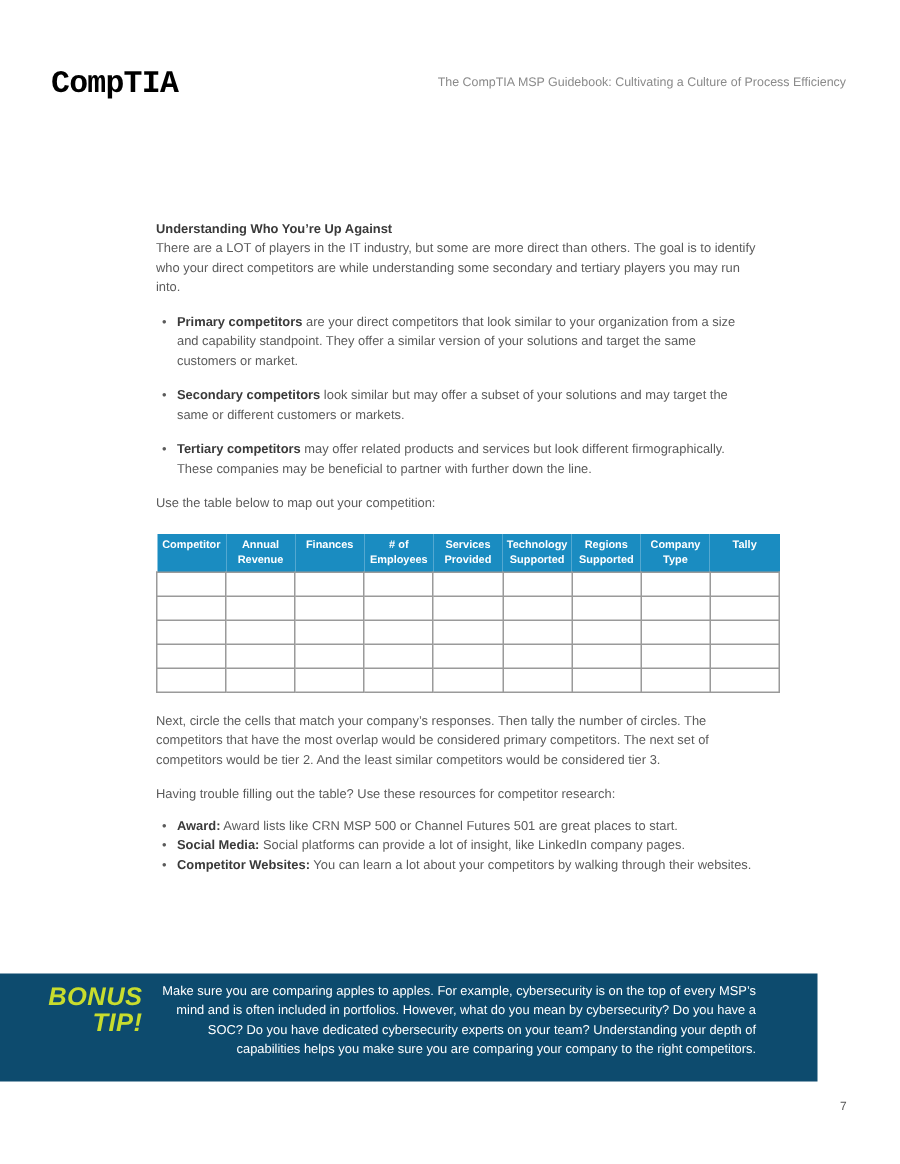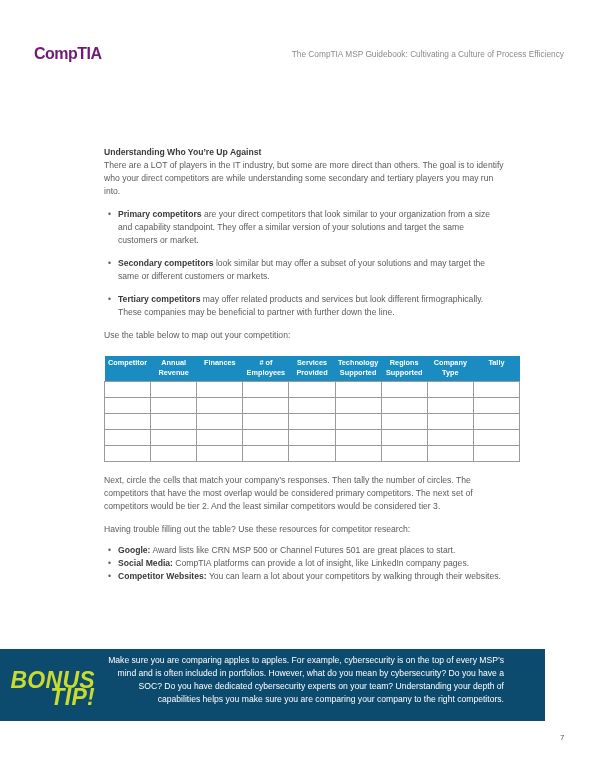--- a/index.html
+++ b/index.html
@@ -1,22 +1,22 @@
 <!DOCTYPE html>
 <html><head>
 <meta charset="utf-8">
 <style>
   html, body { margin: 0; padding: 0; }
   body {
     width: 600px; height: 776px; background: #ffffff; position: relative; overflow: hidden;
     font-family: "Liberation Sans", "DejaVu Sans", sans-serif; color: #5b5b5b;
   }
   .logo {
-    position: absolute; left: 34px; top: 45px; font-size: 16px; font-weight: bold;
-    color: #701a75; letter-spacing: -0.5px; font-family: Liberation Sans, sans-serif;
+    position: absolute; left: 34px; top: 45px; font-size: 21px; font-weight: bold;
+    color: #000000; letter-spacing: -0.5px; font-family: Liberation Mono, monospace;
   }
   .header-title {
     position: absolute; right: 36px; top: 49px; font-size: 8.3px; color: #8a8a8a;
   }
   .content { position: absolute; left: 104px; top: 146px; width: 400px; font-size: 8.6px; line-height: 13px; }
   .section-heading { font-weight: bold; color: #3a3a3a; font-size: 8.6px; }
   p { margin: 0; }
   .bullets { list-style: none; margin: 0; padding: 0; }
   .bullets li { position: relative; padding-left: 14px; }
   .bullets li::before { content: "•"; position: absolute; left: 4px; }
@@ -33,22 +33,22 @@
   }
   table.comp td {
     border: 1.2px solid #9a9a9a; height: 15px; padding: 0; background: #fff;
   }
   .after-table { position: absolute; left: 104px; top: 474px; width: 400px; font-size: 8.6px; line-height: 13px; }
 
   .bonus {
     position: absolute; left: 0; top: 649px; width: 545px; height: 72px; background: #0d4b6e;
   }
   .bonus-label {
-    position: absolute; right: 450px; top: 23px; text-align: right; color: #c8dc2e;
-    font-style: italic; font-weight: bold; font-size: 23px; line-height: 17px; letter-spacing: 0.3px;
+    position: absolute; right: 450px; top: 7px; text-align: right; color: #c8dc2e;
+    font-style: italic; font-weight: bold; font-size: 17px; line-height: 17px; letter-spacing: 0.3px;
   }
   .bonus-text {
     position: absolute; left: 104px; top: 5px; width: 400px; color: #ffffff; font-size: 8.6px; line-height: 13px; text-align: right;
   }
   .page-number { position: absolute; left: 560px; top: 733px; font-size: 8px; color: #555; }
 </style>
 </head>
 <body>
 
 <div class="logo">CompTIA</div>
@@ -141,22 +141,22 @@
     </tr>
   </tbody>
 </table>
 
 <div class="after-table">
   <p>Next, circle the cells that match your company’s responses. Then tally the number of circles. The competitors that have the most overlap would be considered primary competitors. The next set of competitors would be tier 2. And the least similar competitors would be considered tier 3.</p>
   <div class="gap"></div>
   <p>Having trouble filling out the table? Use these resources for competitor research:</p>
   <div class="gap-s"></div>
   <ul class="bullets">
-    <li><b>Google:</b><span> Award lists like CRN MSP 500 or Channel Futures 501 are great places to start.</span></li>
-    <li><b>Social Media:</b><span> CompTIA platforms can provide a lot of insight, like LinkedIn company pages.</span></li>
+    <li><b>Award:</b><span> Award lists like CRN MSP 500 or Channel Futures 501 are great places to start.</span></li>
+    <li><b>Social Media:</b><span> Social platforms can provide a lot of insight, like LinkedIn company pages.</span></li>
     <li><b>Competitor Websites:</b><span> You can learn a lot about your competitors by walking through their websites.</span></li>
   </ul>
 </div>
 
 <div class="bonus">
   <div class="bonus-label">
     <div>BONUS</div>
     <div>TIP!</div>
   </div>
   <p class="bonus-text">Make sure you are comparing apples to apples. For example, cybersecurity is on the top of every MSP’s mind and is often included in portfolios. However, what do you mean by cybersecurity? Do you have a SOC? Do you have dedicated cybersecurity experts on your team? Understanding your depth of capabilities helps you make sure you are comparing your company to the right competitors.</p>

